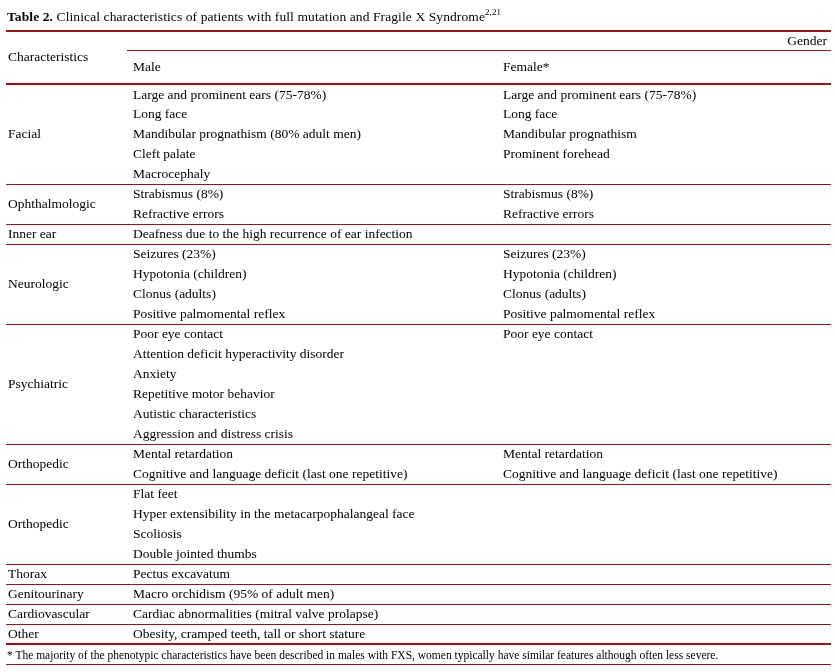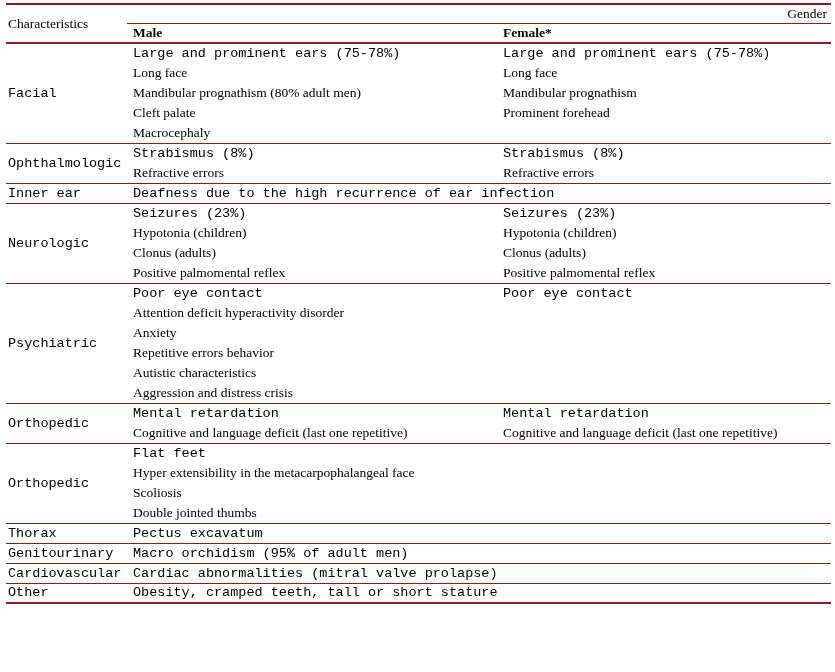--- a/index.html
+++ b/index.html
@@ -36,35 +36,38 @@
     overflow:hidden;
     white-space:nowrap;
   }
   td.cat { padding-left:2px;margin-top:44px; }
   td.data { padding-left:6px; }
   td.hdr-gender {
     text-align:right;
     border-bottom:1px solid var(--rule);
     height:19px;
   }
-  tr.hdr2 td { border-bottom:2px solid var(--rule); height:19px;font-weight:bold; }
+  tr.hdr2 td { border-bottom:2px solid var(--rule); height:34px; }
   td.hdr-char { border-bottom:2px solid var(--rule); }
-  tr.gs td { border-top:1px solid var(--rule);font-family:Liberation Mono, monospace; }
+  tr.gs td { border-top:1px solid var(--rule); }
   .footnote {
     width:825px;
     font-size:11.5px;
     padding:4px 0 3px 1px;
     border-bottom:1px solid var(--rule);
   }
 </style>
 </head>
 <body>
 
 <div class="page">
 
+  <div class="title">
+    <b>Table 2.</b><span> Clinical characteristics of patients with full mutation and Fragile X Syndrome</span><sup>2,21</sup>
+  </div>
 
   <table class="clinical">
     <colgroup>
       <col class="c-char">
         <col class="c-male">
         <col class="c-fem">
     </colgroup>
 
     <tbody>
         <tr>
@@ -138,21 +141,21 @@
     </tr>
     <tr>
       <td class="data">Attention deficit hyperactivity disorder</td>
       <td class="data"></td>
     </tr>
     <tr>
       <td class="data">Anxiety</td>
       <td class="data"></td>
     </tr>
     <tr>
-      <td class="data">Repetitive errors behavior</td>
+      <td class="data">Repetitive motor behavior</td>
       <td class="data"></td>
     </tr>
     <tr>
       <td class="data">Autistic characteristics</td>
       <td class="data"></td>
     </tr>
     <tr>
       <td class="data">Aggression and distress crisis</td>
       <td class="data"></td>
     </tr>
@@ -205,14 +208,15 @@
 
     <tr class="gs">
       <td class="cat">Other</td>
       <td class="data">Obesity, cramped teeth, tall or short stature</td>
       <td class="data"></td>
     </tr>
 
   </tbody>
     </table>
 
+  <div class="footnote">* The majority of the phenotypic characteristics have been described in males with FXS, women typically have similar features although often less severe.</div>
 
 </div>
 
 </body></html>

